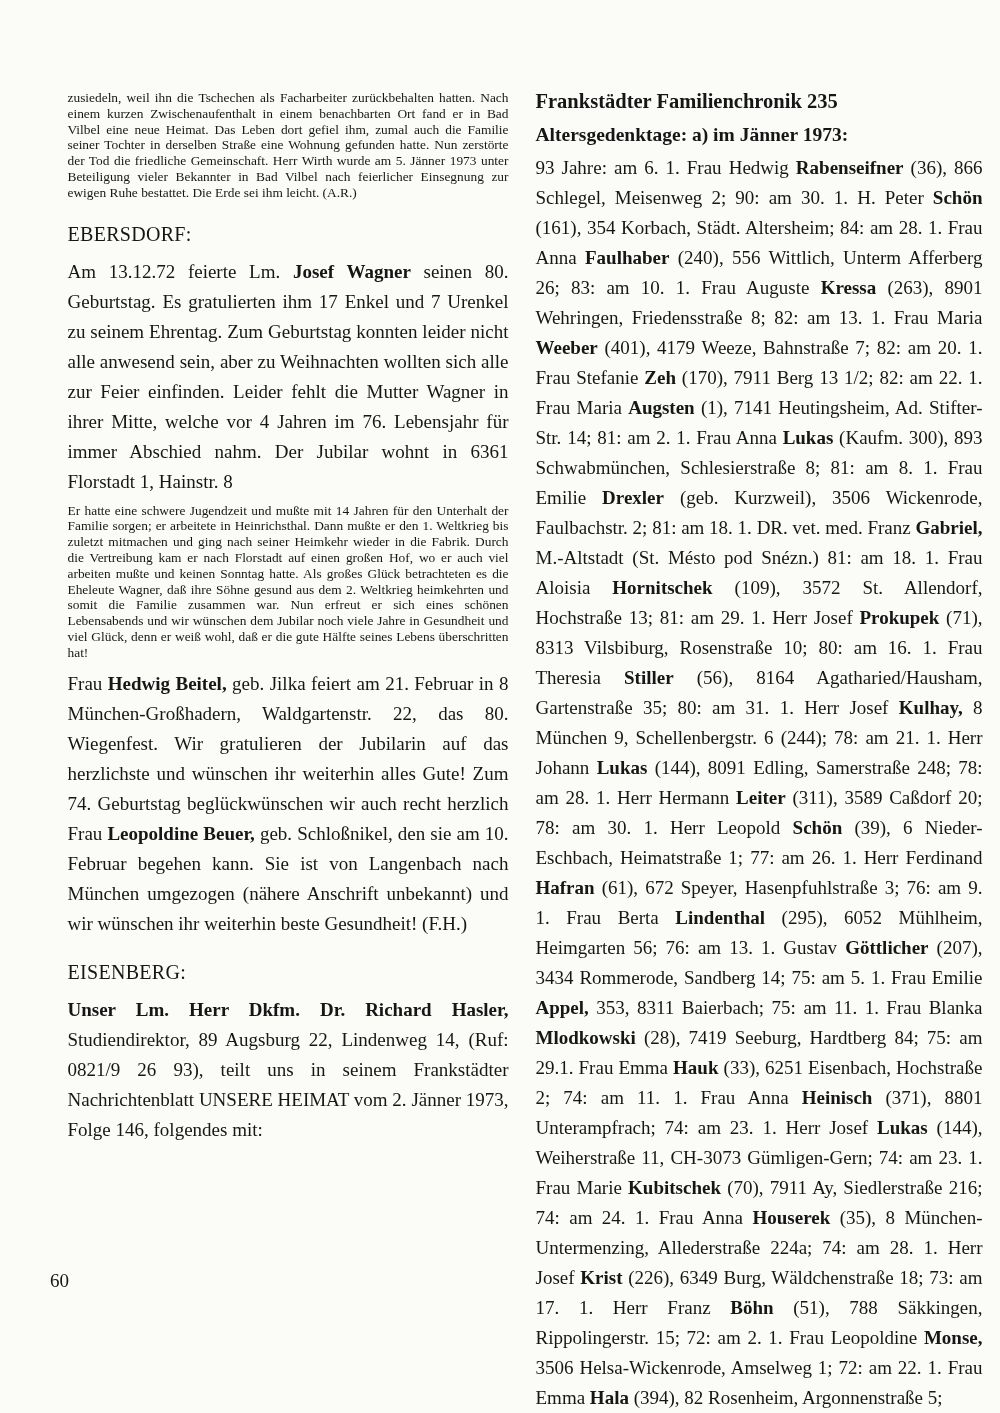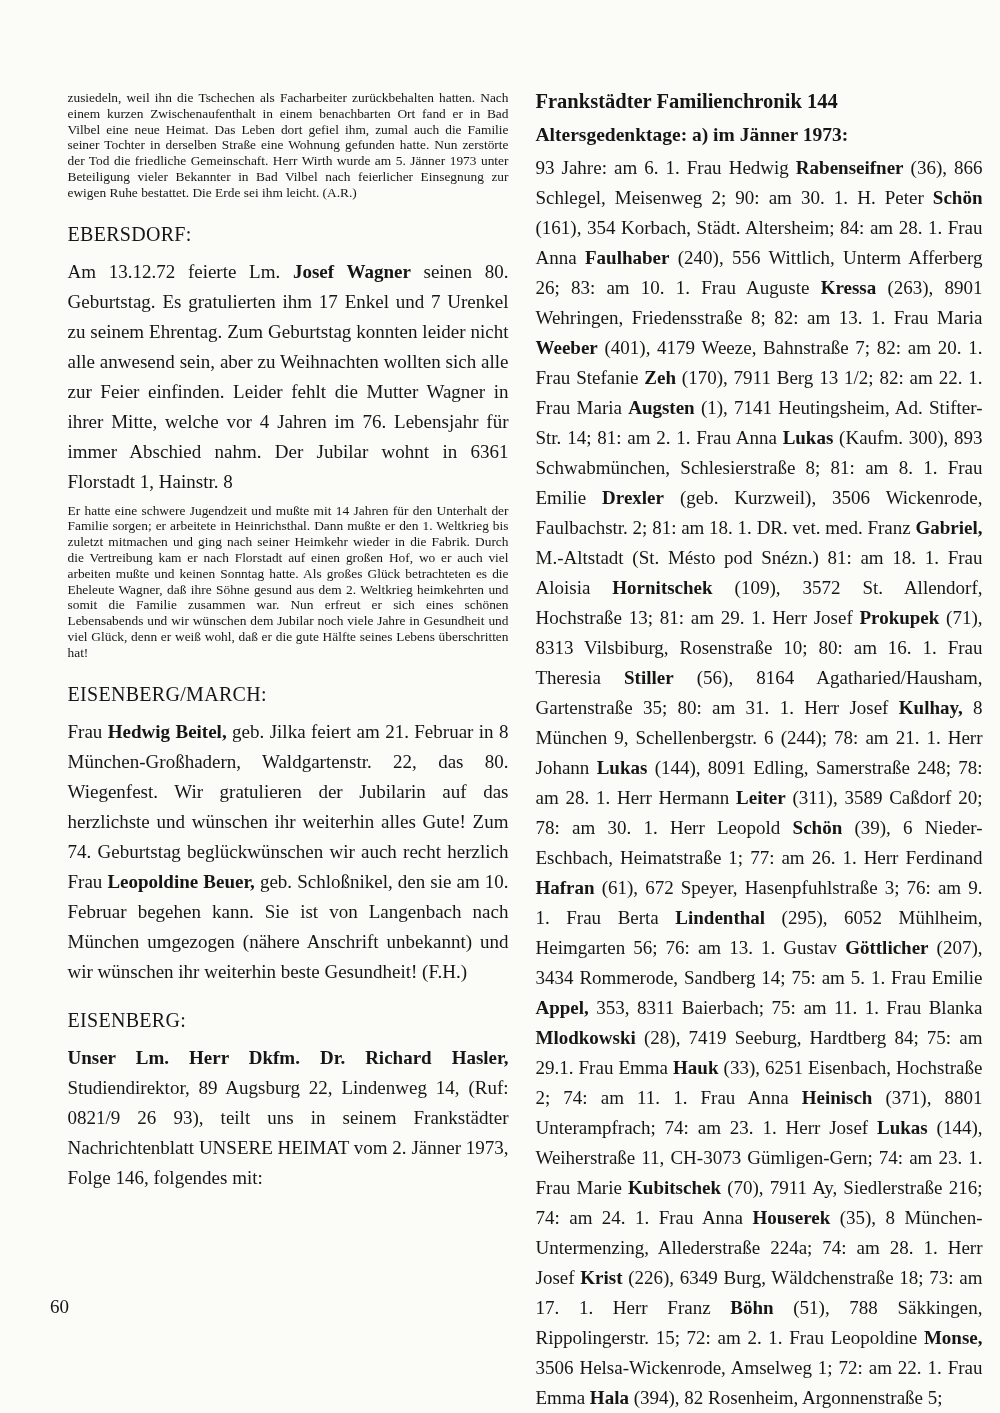--- a/index.html
+++ b/index.html
@@ -58,41 +58,40 @@
     margin: 0 0 11px 0;
   }
   .subtitle {
     font-size: 19.5px;
     font-weight: bold;
     margin: 0 0 7px 0;
   }
   .page-number {
     position: absolute;
     left: 50px;
-    top: 1296px;
+    top: 1270px;
     font-size: 19px;
   }
   b { font-weight: bold; }
 </style>
 </head>
 <body>
 
 <div class="sheet">
   <div class="columns">
     <div class="col col-left">
         <p class="small">zusiedeln, weil ihn die Tschechen als Facharbeiter zurückbehalten hatten. Nach einem kurzen Zwischenaufenthalt in einem benachbarten Ort fand er in Bad Vilbel eine neue Heimat. Das Leben dort gefiel ihm, zumal auch die Familie seiner Tochter in derselben Straße eine Wohnung gefunden hatte. Nun zerstörte der Tod die friedliche Gemeinschaft. Herr Wirth wurde am 5. Jänner 1973 unter Beteiligung vieler Bekannter in Bad Vilbel nach feierlicher Einsegnung zur ewigen Ruhe bestattet. Die Erde sei ihm leicht. (A.R.)</p>
         <h2 class="heading">EBERSDORF:</h2>
         <p class="body">Am 13.12.72 feierte Lm. <b>Josef Wagner</b> seinen 80. Geburtstag. Es gratulierten ihm 17 Enkel und 7 Urenkel zu seinem Ehrentag. Zum Geburtstag konnten leider nicht alle anwesend sein, aber zu Weihnachten wollten sich alle zur Feier einfinden. Leider fehlt die Mutter Wagner in ihrer Mitte, welche vor 4 Jahren im 76. Lebensjahr für immer Abschied nahm. Der Jubilar wohnt in 6361 Florstadt 1, Hainstr. 8</p>
         <p class="small">Er hatte eine schwere Jugendzeit und mußte mit 14 Jahren für den Unterhalt der Familie sorgen; er arbeitete in Heinrichsthal. Dann mußte er den 1. Weltkrieg bis zuletzt mitmachen und ging nach seiner Heimkehr wieder in die Fabrik. Durch die Vertreibung kam er nach Florstadt auf einen großen Hof, wo er auch viel arbeiten mußte und keinen Sonntag hatte. Als großes Glück betrachteten es die Eheleute Wagner, daß ihre Söhne gesund aus dem 2. Weltkrieg heimkehrten und somit die Familie zusammen war. Nun erfreut er sich eines schönen Lebensabends und wir wünschen dem Jubilar noch viele Jahre in Gesundheit und viel Glück, denn er weiß wohl, daß er die gute Hälfte seines Lebens überschritten hat!</p>
-        <h2 class="heading">EISENBERG/MARCH:</h2>
         <p class="body">Frau <b>Hedwig Beitel,</b> geb. Jilka feiert am 21. Februar in 8 München-Großhadern, Waldgartenstr. 22, das 80. Wiegenfest. Wir gratulieren der Jubilarin auf das herzlichste und wünschen ihr weiterhin alles Gute! Zum 74. Geburtstag beglückwünschen wir auch recht herzlich Frau <b>Leopoldine Beuer,</b> geb. Schloßnikel, den sie am 10. Februar begehen kann. Sie ist von Langenbach nach München umgezogen (nähere Anschrift unbekannt) und wir wünschen ihr weiterhin beste Gesundheit! (F.H.)</p>
         <h2 class="heading">EISENBERG:</h2>
         <p class="body"><b>Unser Lm. Herr Dkfm. Dr. Richard Hasler,</b> Studiendirektor, 89 Augsburg 22, Lindenweg 14, (Ruf: 0821/9 26 93), teilt uns in seinem Frankstädter Nachrichtenblatt UNSERE HEIMAT vom 2. Jänner 1973, Folge 146, folgendes mit:</p>
       </div>
     <div class="col col-right">
-        <h2 class="title">Frankstädter Familienchronik 144</h2>
+        <h2 class="title">Frankstädter Familienchronik 235</h2>
         <h2 class="subtitle">Altersgedenktage: a) im Jänner 1973:</h2>
         <p class="body">93 Jahre: am 6. 1. Frau Hedwig <b>Rabenseifner</b> (36), 866 Schlegel, Meisenweg 2; 90: am 30. 1. H. Peter <b>Schön</b> (161), 354 Korbach, Städt. Altersheim; 84: am 28. 1. Frau Anna <b>Faulhaber</b> (240), 556 Wittlich, Unterm Afferberg 26; 83: am 10. 1. Frau Auguste <b>Kressa</b> (263), 8901 Wehringen, Friedensstraße 8; 82: am 13. 1. Frau Maria <b>Weeber</b> (401), 4179 Weeze, Bahnstraße 7; 82: am 20. 1. Frau Stefanie <b>Zeh</b> (170), 7911 Berg 13 1/2; 82: am 22. 1. Frau Maria <b>Augsten</b> (1), 7141 Heutingsheim, Ad. Stifter-Str. 14; 81: am 2. 1. Frau Anna <b>Lukas</b> (Kaufm. 300), 893 Schwabmünchen, Schlesierstraße 8; 81: am 8. 1. Frau Emilie <b>Drexler</b> (geb. Kurzweil), 3506 Wickenrode, Faulbachstr. 2; 81: am 18. 1. DR. vet. med. Franz <b>Gabriel,</b> M.-Altstadt (St. Mésto pod Snézn.) 81: am 18. 1. Frau Aloisia <b>Hornitschek</b> (109), 3572 St. Allendorf, Hochstraße 13; 81: am 29. 1. Herr Josef <b>Prokupek</b> (71), 8313 Vilsbiburg, Rosenstraße 10; 80: am 16. 1. Frau Theresia <b>Stiller</b> (56), 8164 Agatharied/Hausham, Gartenstraße 35; 80: am 31. 1. Herr Josef <b>Kulhay,</b> 8 München 9, Schellenbergstr. 6 (244); 78: am 21. 1. Herr Johann <b>Lukas</b> (144), 8091 Edling, Samerstraße 248; 78: am 28. 1. Herr Hermann <b>Leiter</b> (311), 3589 Caßdorf 20; 78: am 30. 1. Herr Leopold <b>Schön</b> (39), 6 Nieder-Eschbach, Heimatstraße 1; 77: am 26. 1. Herr Ferdinand <b>Hafran</b> (61), 672 Speyer, Hasenpfuhlstraße 3; 76: am 9. 1. Frau Berta <b>Lindenthal</b> (295), 6052 Mühlheim, Heimgarten 56; 76: am 13. 1. Gustav <b>Göttlicher</b> (207), 3434 Rommerode, Sandberg 14; 75: am 5. 1. Frau Emilie <b>Appel,</b> 353, 8311 Baierbach; 75: am 11. 1. Frau Blanka <b>Mlodkowski</b> (28), 7419 Seeburg, Hardtberg 84; 75: am 29.1. Frau Emma <b>Hauk</b> (33), 6251 Eisenbach, Hochstraße 2; 74: am 11. 1. Frau Anna <b>Heinisch</b> (371), 8801 Unterampfrach; 74: am 23. 1. Herr Josef <b>Lukas</b> (144), Weiherstraße 11, CH-3073 Gümligen-Gern; 74: am 23. 1. Frau Marie <b>Kubitschek</b> (70), 7911 Ay, Siedlerstraße 216; 74: am 24. 1. Frau Anna <b>Houserek</b> (35), 8 München-Untermenzing, Allederstraße 224a; 74: am 28. 1. Herr Josef <b>Krist</b> (226), 6349 Burg, Wäldchenstraße 18; 73: am 17. 1. Herr Franz <b>Böhn</b> (51), 788 Säkkingen, Rippolingerstr. 15; 72: am 2. 1. Frau Leopoldine <b>Monse,</b> 3506 Helsa-Wickenrode, Amselweg 1; 72: am 22. 1. Frau Emma <b>Hala</b> (394), 82 Rosenheim, Argonnenstraße 5;</p>
       </div>
   </div>
 </div>
 
 <div class="page-number">60</div>
 
 </body></html>

